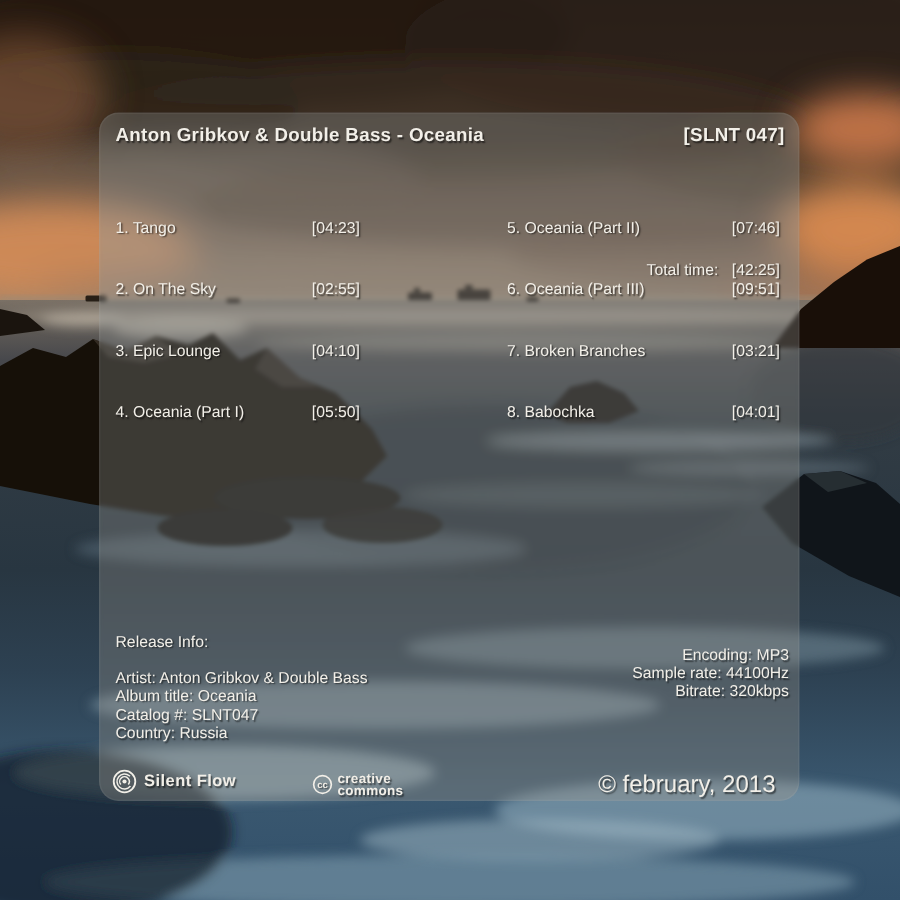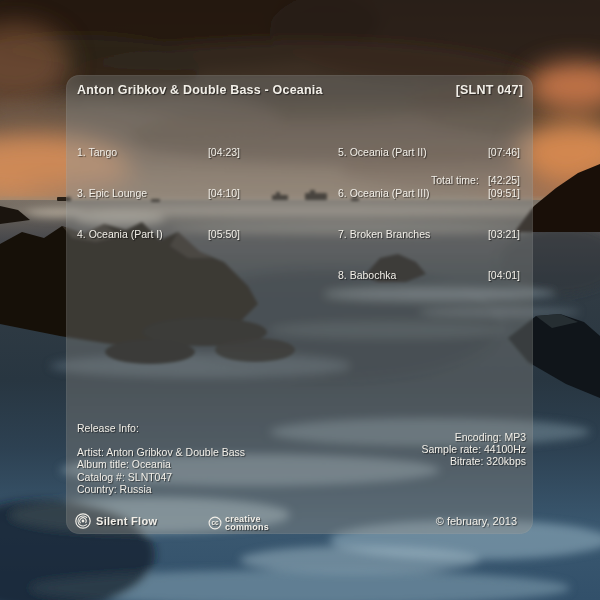--- a/index.html
+++ b/index.html
@@ -19,21 +19,21 @@
   .col2{left:272px;width:182px;text-align:center;}
   .trow{display:flex;justify-content:space-between;height:13px;line-height:13px;margin-top:28px;}
   .total{position:absolute;top:99px;right:13px;font-size:10.5px;display:flex;gap:9px;line-height:13px;}
   .relinfo{position:absolute;left:11px;top:347px;font-size:10.5px;line-height:12.2px;}
   .relinfo .heading{margin-bottom:12px;}
   .encoding{position:absolute;right:7px;top:356px;font-size:10.5px;line-height:12.2px;text-align:right;}
   .sfl{position:absolute;left:8px;top:437px;display:flex;align-items:center;gap:4px;}
   .sfl .sf-text{font-size:11px;font-weight:bold;letter-spacing:.3px;}
   .cc{position:absolute;left:142px;top:440px;display:flex;align-items:center;gap:3px;}
   .cc .cc-text{font-size:9px;font-weight:bold;line-height:8px;letter-spacing:.2px;}
-  .copyright{position:absolute;right:16px;top:440px;font-size:11px;}
+  .copyright{position:absolute;right:16px;top:440px;font-size:16px;}
 </style>
 </head>
 <body>
 
 <div class="stage">
 
   <svg class="photo" width="600" height="600" viewBox="0 0 600 600">
     <defs>
       <linearGradient id="sky" x1="0" y1="0" x2="0" y2="1">
         <stop offset="0" stop-color="#261c15"></stop>
@@ -140,20 +140,24 @@
       <span>Anton Gribkov &amp; Double Bass - Oceania</span>
       <span>[SLNT 047]</span>
     </div>
 
     <div class="tracks col1">
       <div class="trow">
         <span>1. Tango</span>
         <span>[04:23]</span>
       </div>
       <div class="trow">
+        <span>2. On The Sky</span>
+        <span>[02:55]</span>
+      </div>
+      <div class="trow">
         <span>3. Epic Lounge</span>
         <span>[04:10]</span>
       </div>
       <div class="trow">
         <span>4. Oceania (Part I)</span>
         <span>[05:50]</span>
       </div>
     </div>
 
     <div class="tracks col2">

